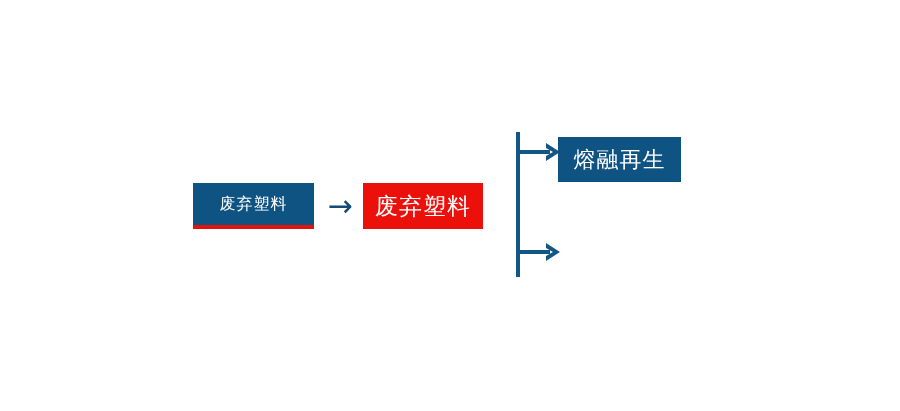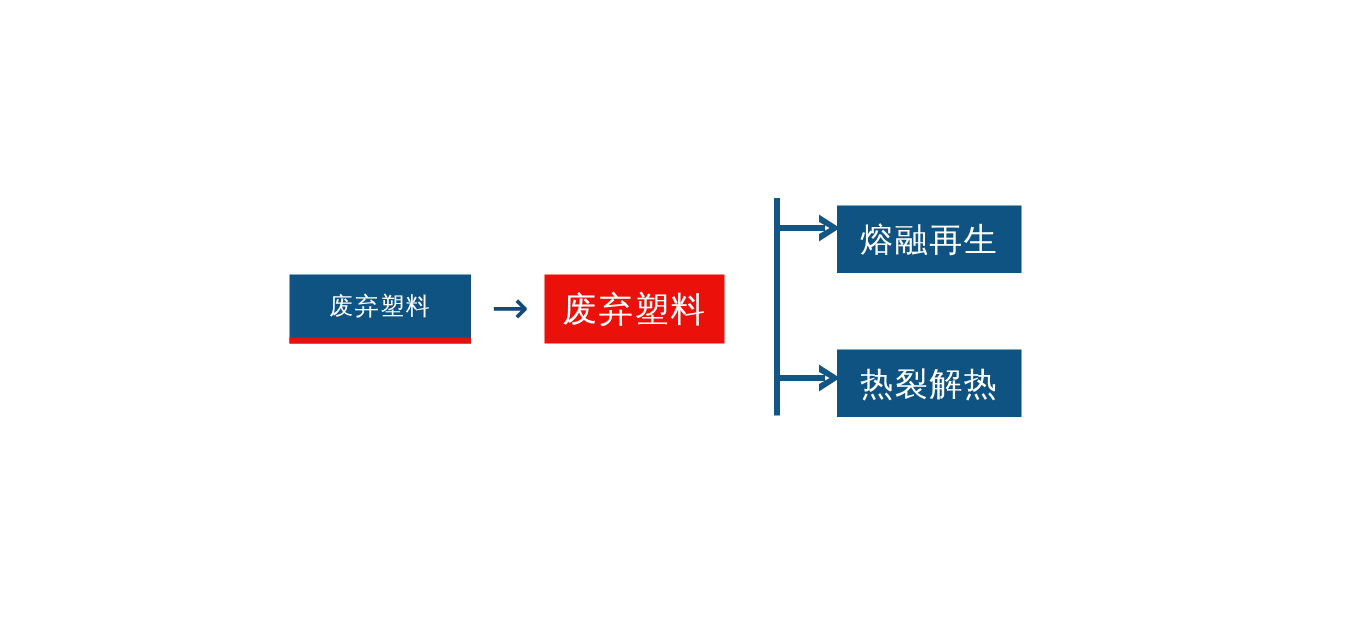--- a/index.html
+++ b/index.html
@@ -110,17 +110,14 @@
 
     <rect x="12" y="125" width="30" height="4" fill="#125685"></rect>
 
     <path d="M 38 118 L 52 127 L 38 136 L 38 131 L 45 127 L 38 123 Z" fill="#125685"></path>
   </svg>
 
   <div class="node node-out-top">
     <span>熔融再生</span>
   </div>
 
-  <div class="node node-out-bottom">
-    <span>热裂解热</span>
-  </div>
 
 </div>
 
 </body></html>

